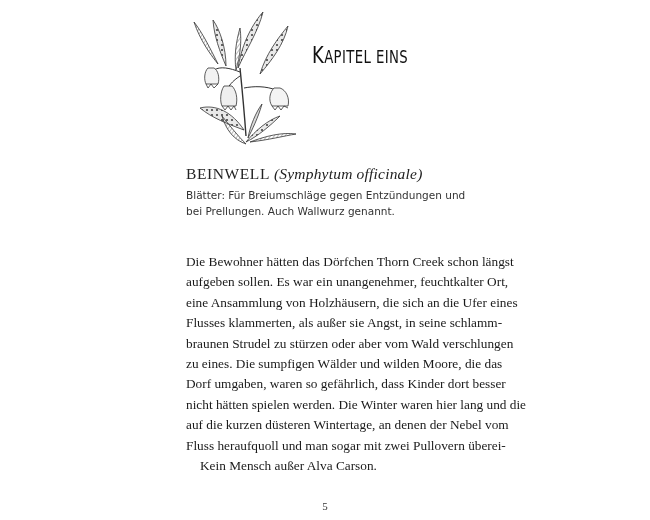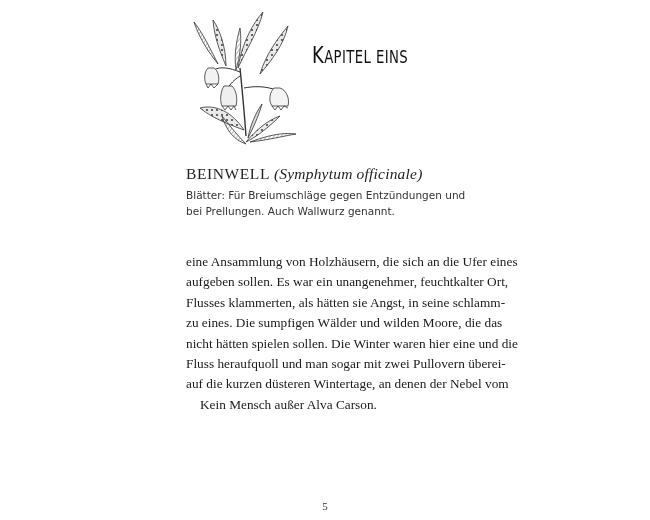--- a/index.html
+++ b/index.html
@@ -143,26 +143,29 @@
     <span>BEINWELL</span>
     <span class="latin">(Symphytum officinale)</span>
   </div>
 
   <div class="plant-note">
     <div>Blätter: Für Breiumschläge gegen Entzündungen und</div>
     <div>bei Prellungen. Auch Wallwurz genannt.</div>
   </div>
 
   <div class="body-text">
+    <span class="line">Die Bewohner hätten das Dörfchen Thorn Creek schon längst</span>
+    <span class="line">aufgeben sollen. Es war ein unangenehmer, feuchtkalter Ort,</span>
     <span class="line">eine Ansammlung von Holzhäusern, die sich an die Ufer eines</span>
-    <span class="line">aufgeben sollen. Es war ein unangenehmer, feuchtkalter Ort,</span>
-    <span class="line">Flusses klammerten, als hätten sie Angst, in seine schlamm-</span>
+    <span class="line">Flusses klammerten, als außer sie Angst, in seine schlamm-</span>
+    <span class="line">braunen Strudel zu stürzen oder aber vom Wald verschlungen</span>
     <span class="line">zu eines. Die sumpfigen Wälder und wilden Moore, die das</span>
-    <span class="line">nicht hätten spielen sollen. Die Winter waren hier eine und die</span>
+    <span class="line">Dorf umgaben, waren so gefährlich, dass Kinder dort besser</span>
+    <span class="line">nicht hätten spielen werden. Die Winter waren hier lang und die</span>
+    <span class="line">auf die kurzen düsteren Wintertage, an denen der Nebel vom</span>
     <span class="line">Fluss heraufquoll und man sogar mit zwei Pullovern überei-</span>
-    <span class="line">auf die kurzen düsteren Wintertage, an denen der Nebel vom</span>
     <span class="line last indent">Kein Mensch außer Alva Carson.</span>
 
   </div>
 
   <div class="page-number">5</div>
 
 </div>
 
 </body></html>

